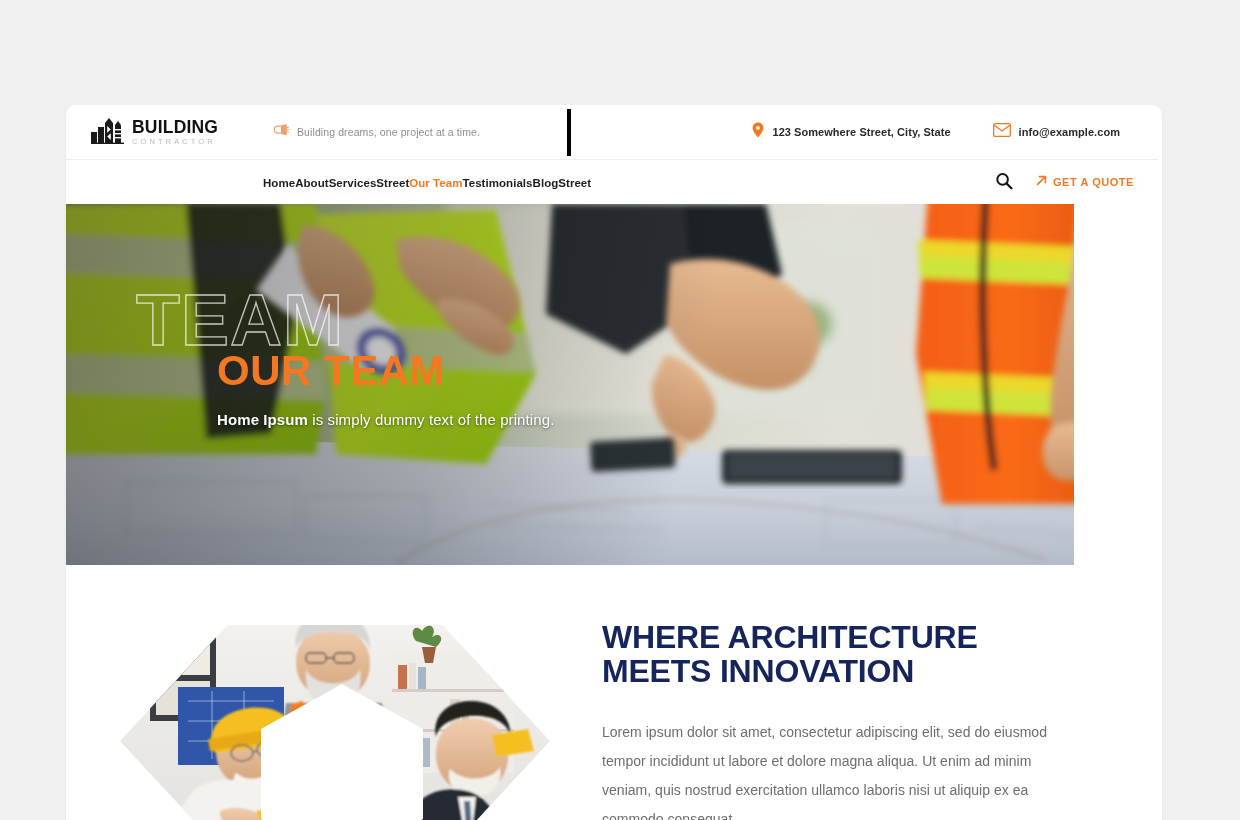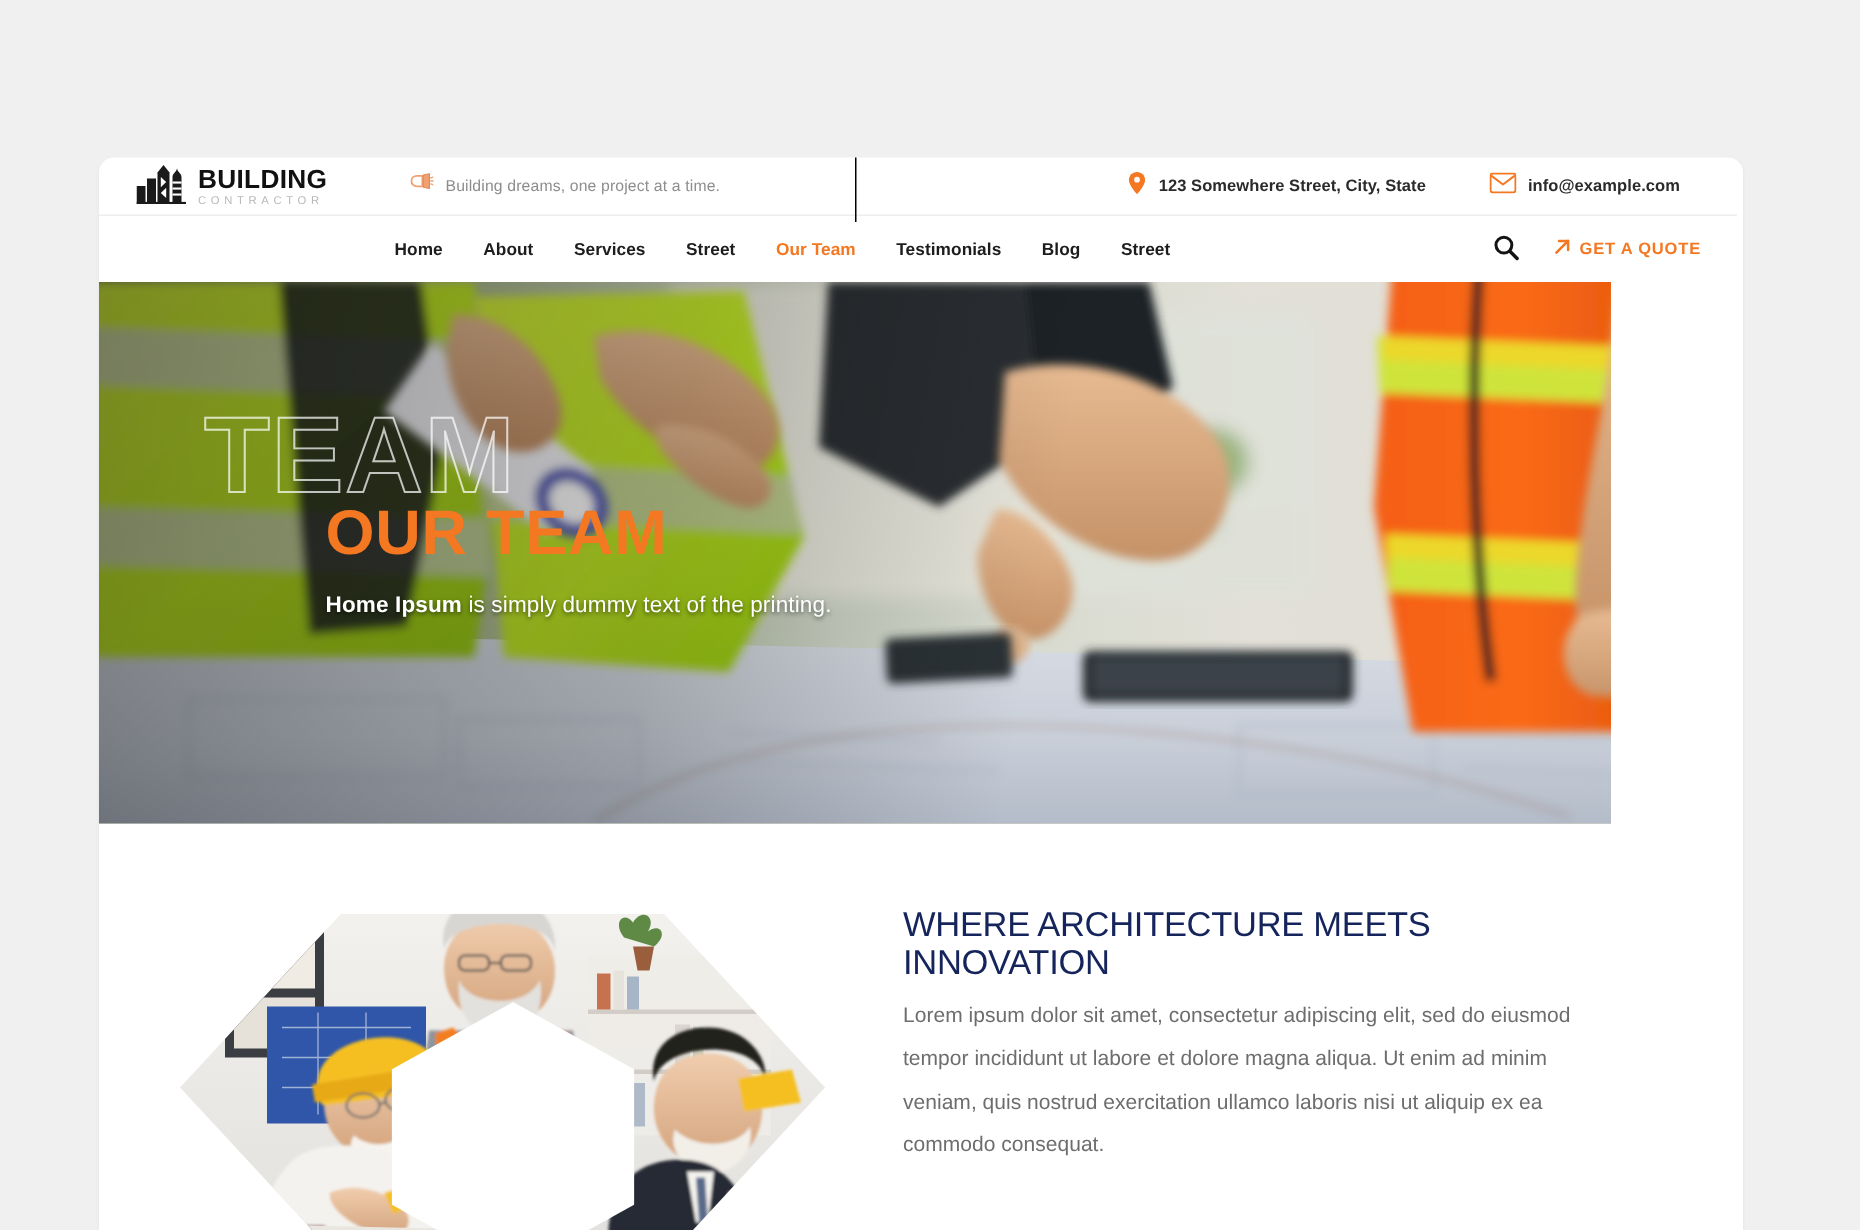--- a/index.html
+++ b/index.html
@@ -34,21 +34,21 @@
   .header {
     position: relative;
     width: 1092px;
     background: #ffffff;
     border-radius: 10px 10px 0 0;
   }
 
   .topbar {
     display: flex;
     align-items: center;
-    height: 39px;
+    height: 55px;
     border-bottom: 1px solid #eeeeee;
   }
 
   .brand {
     width: 172px;
     flex: 0 0 172px;
     display: flex;
     align-items: center;
     gap: 7px;
     padding-left: 25px;
@@ -71,21 +71,21 @@
     margin-top: 2px;
   }
 
   .tagline {
     flex: 1 1 auto;
     display: flex;
     align-items: center;
     gap: 8px;
     padding-left: 35px;
     height: 47px;
-    border-right: 1px solid #000000;
+    border-right: 4px solid #000000;
     max-width: 333px;
   }
   .tagline-text {
     font-size: 10.5px;
     color: #8d8d8d;
     letter-spacing: .1px;
   }
 
   .contacts {
     display: flex;
@@ -110,21 +110,20 @@
   .navbar {
     display: flex;
     align-items: center;
     height: 44px;
     padding-left: 197px;
     padding-right: 24px;
   }
   .nav-list {
     display: flex;
     align-items: center;
-    gap: 27px;
     list-style: none;
   }
   .nav-link {
     font-size: 11.5px;
     font-weight: 700;
     color: #1d1d1d;
     text-decoration: none;
     letter-spacing: .05px;
     white-space: nowrap;
   }
@@ -250,26 +249,26 @@
 
   .vision-copy { flex: 1 1 auto; padding-top: 3px; }
   .eyebrow {
     font-size: 10.5px;
     letter-spacing: 1.3px;
     color: #5d6470;
     font-weight: 400;
     margin-bottom: 14px;
   }
   .vision-title {
-    font-size: 23px;
+    font-size: 32px;
     line-height: 1.07;
-    font-weight: 400;
+    font-weight: 700;
     color: #15255c;
     letter-spacing: -.2px;
-    margin-bottom: 9px;
+    margin-bottom: 30px;
     max-width: 430px;
   }
   .vision-body {
     font-size: 14px;
     line-height: 2.05;
     color: #6d6d6d;
     max-width: 452px;
     letter-spacing: .02px;
   }
 </style>

